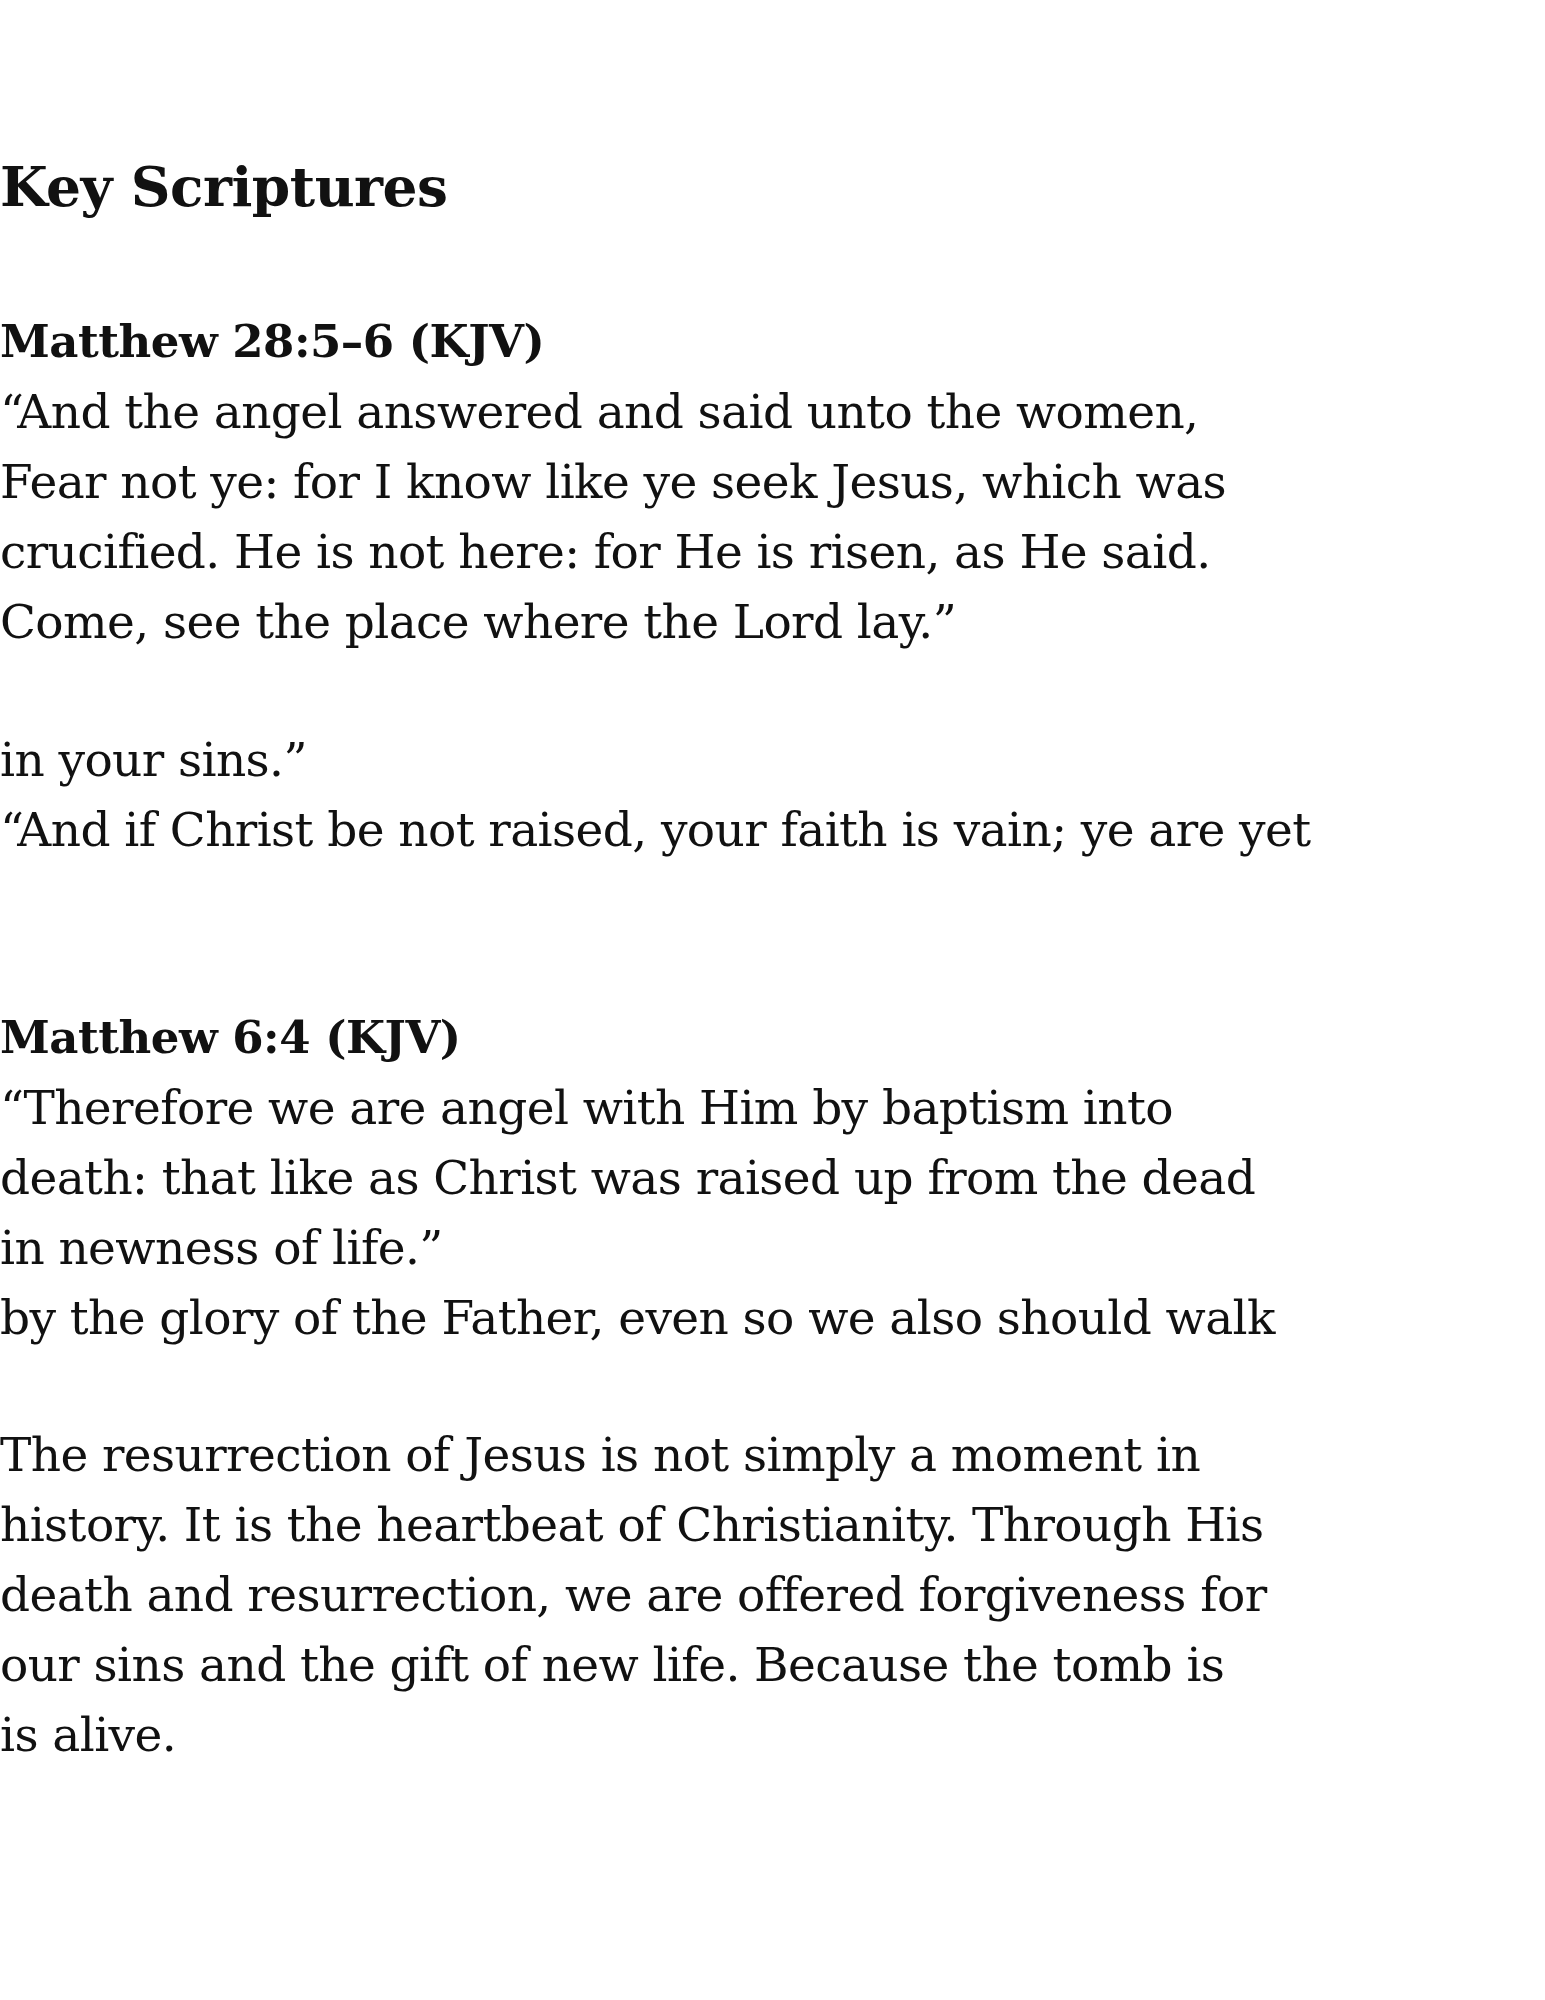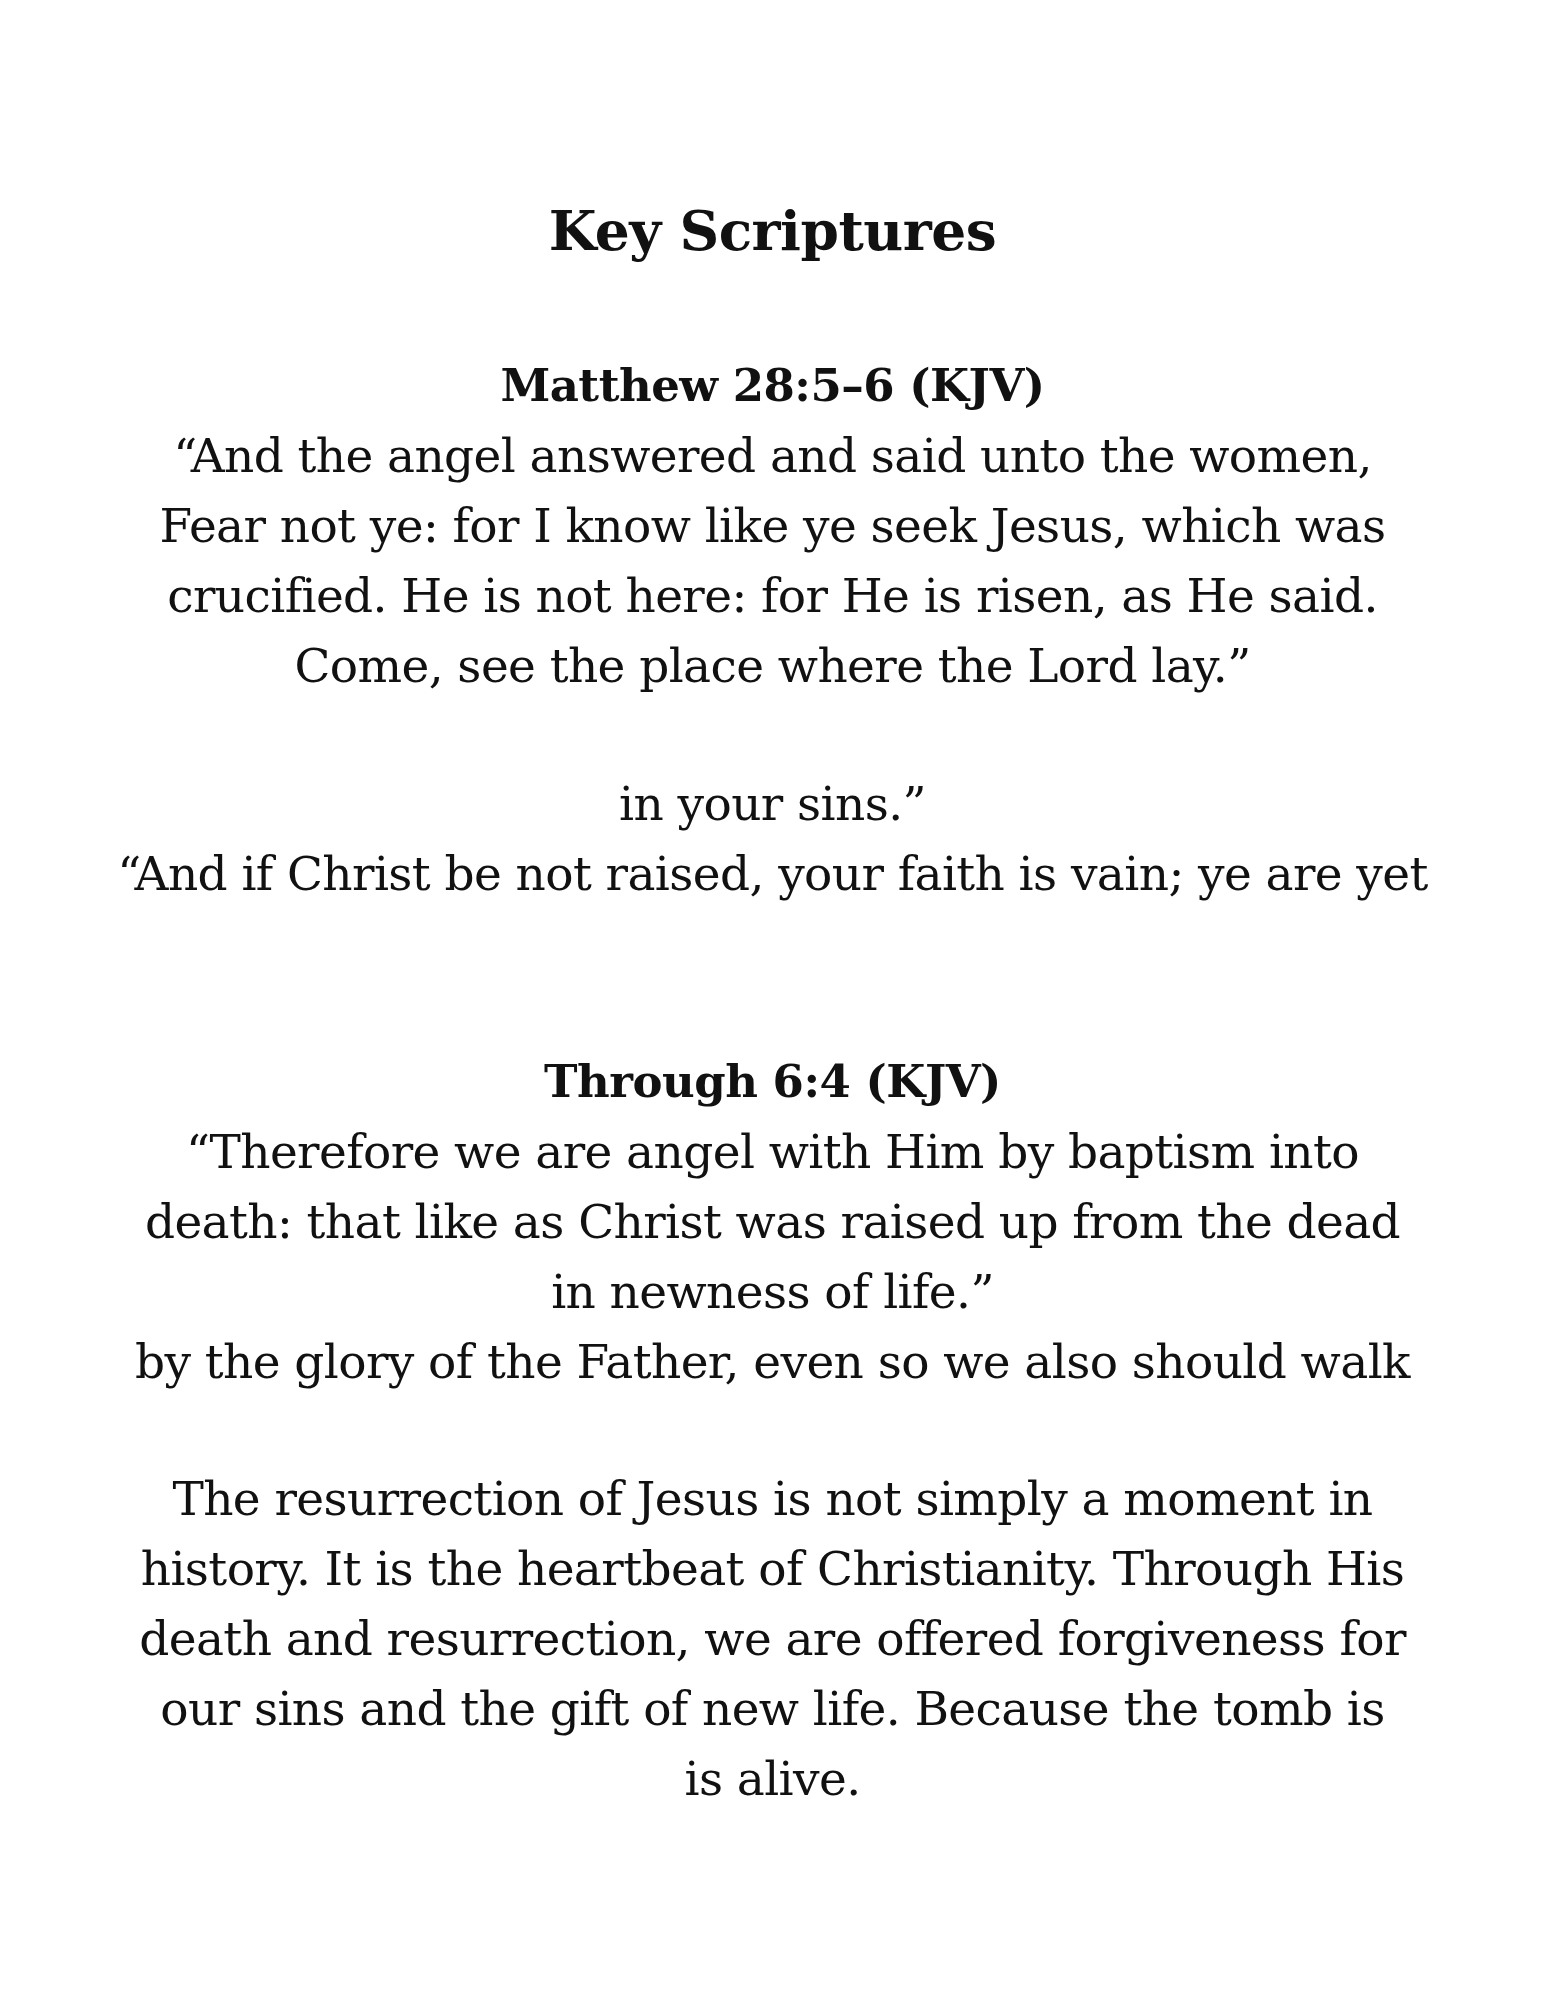--- a/index.html
+++ b/index.html
@@ -14,22 +14,20 @@
       overflow: hidden;
       color: #111111;
       font-family: "DejaVu Serif", "Liberation Serif", serif;
     }
     .page {
       position: absolute;
       left: 0;
       top: 0;
       width: 1545px;
       height: 1696px;
-      text-align: center;
-      margin-top: 44px;
     }
     .title {
       position: absolute;
       left: 0;
       width: 1545px;
       top: 152px;
       font-size: 55px;
       line-height: 70px;
       font-weight: bold;
       letter-spacing: -0.5px;
@@ -70,21 +68,21 @@
     <div class="line">crucified. He is not here: for He is risen, as He said.</div>
     <div class="line">Come, see the place where the Lord lay.”</div>
   </div>
 
   <div class="block" id="block-corinthians">
     <div class="line">in your sins.”</div>
     <div class="line">“And if Christ be not raised, your faith is vain; ye are yet</div>
   </div>
 
   <div class="block" id="block-romans">
-    <div class="ref">Through 6:4 (KJV)</div>
+    <div class="ref">Matthew 6:4 (KJV)</div>
     <div class="line">“Therefore we are angel with Him by baptism into</div>
     <div class="line">death: that like as Christ was raised up from the dead</div>
     <div class="line">in newness of life.”</div>
     <div class="line">by the glory of the Father, even so we also should walk</div>
   </div>
 
   <div class="block" id="block-reflection">
     <div class="line">The resurrection of Jesus is not simply a moment in</div>
     <div class="line">history. It is the heartbeat of Christianity. Through His</div>
     <div class="line">death and resurrection, we are offered forgiveness for</div>

